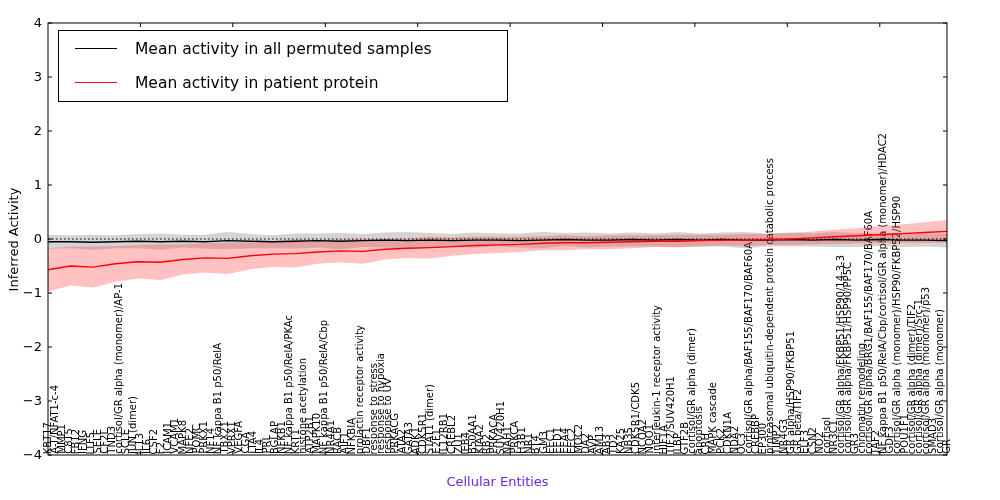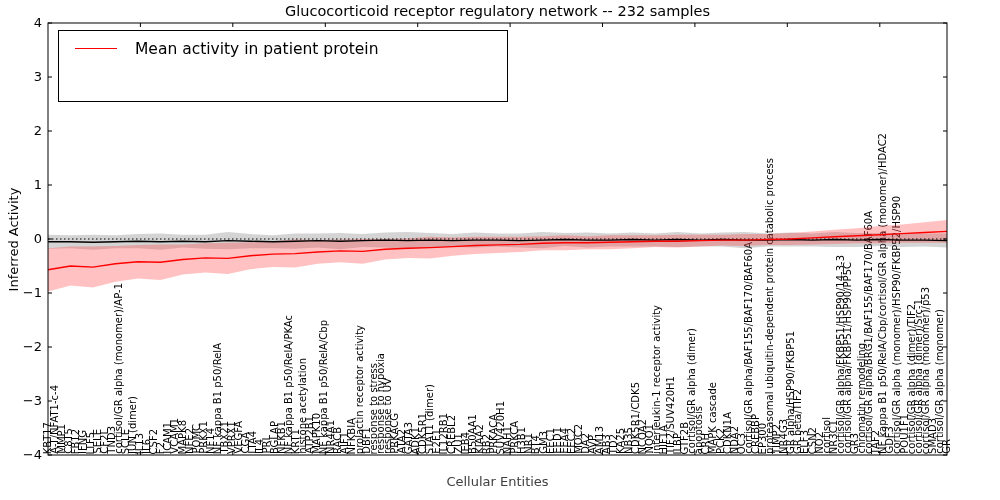--- a/index.html
+++ b/index.html
@@ -3,38 +3,37 @@
 <meta charset="utf-8">
 <style>
   html,body{margin:0;padding:0;background:#ffffff;}
   #fig{position:relative;width:1000px;height:500px;background:#ffffff;
        font-family:"DejaVu Sans","Liberation Sans",sans-serif;overflow:hidden;}
   #title{position:absolute;left:48px;top:3px;width:899px;text-align:center;
          font-size:14.5px;color:#000;}
   #ylabel{position:absolute;left:-52px;top:232px;width:130px;text-align:center;
           font-size:13px;color:#000;transform:rotate(-90deg);}
   #xlabel{position:absolute;left:48px;top:474px;width:899px;text-align:center;
-          font-size:13px;color:#404040;}
+          font-size:13px;color:#6d28d9;}
   .ytick{position:absolute;width:38px;text-align:right;font-size:13px;color:#000;line-height:14px;}
   #labels-layer{position:absolute;left:0;top:0;width:1000px;height:500px;z-index:1;}
   .xlabel{position:absolute;bottom:46px;writing-mode:vertical-rl;transform:rotate(180deg);
           font-size:10px;line-height:10px;white-space:nowrap;color:#000;}
   #plot-svg{position:absolute;left:0;top:0;z-index:2;}
   #legend{position:absolute;left:58px;top:30px;width:448px;height:70px;background:#fff;
           border:1px solid #000;z-index:3;}
   .legend-row{display:flex;align-items:center;height:33px;margin-top:1px;}
   .legend-swatch{display:inline-block;width:42px;height:0;border-top:1.6px solid #000;
                  margin-left:16px;margin-right:18px;}
   .legend-label{font-size:15.5px;color:#000;}
 </style>
 </head>
 <body>
 
 <div id="fig">
-  <div id="title">Glucocorticoid receptor regulatory network -- 232 samples</div>
   <div id="ylabel">Inferred Activity</div>
   <div id="xlabel">Cellular Entities</div>
 
   <div id="labels-layer">
       <div class="xlabel" style="left: 43px;">KBT17</div>
       <div class="xlabel" style="left: 50.1px;">A-T/NFAT1-c-4</div>
       <div class="xlabel" style="left: 57.2px;">MMP1</div>
       <div class="xlabel" style="left: 64.2px;">C8T5</div>
       <div class="xlabel" style="left: 71.3px;">FB12</div>
       <div class="xlabel" style="left: 78.4px;">IFNG</div>
@@ -202,20 +201,24 @@
       <line x1="48" y1="347" x2="52" y2="347" stroke="#000" stroke-width="1"></line>
       <line x1="947" y1="347" x2="943" y2="347" stroke="#000" stroke-width="1"></line>
       <line x1="48" y1="401" x2="52" y2="401" stroke="#000" stroke-width="1"></line>
       <line x1="947" y1="401" x2="943" y2="401" stroke="#000" stroke-width="1"></line>
       <line x1="48" y1="455" x2="52" y2="455" stroke="#000" stroke-width="1"></line>
       <line x1="947" y1="455" x2="943" y2="455" stroke="#000" stroke-width="1"></line>
     </svg>
 
   <div id="legend">
     <div class="legend-row">
+      <span class="legend-swatch" style="border-top-color: rgb(0, 0, 0);"></span>
+      <span class="legend-label">Mean activity in all permuted samples</span>
+    </div>
+    <div class="legend-row">
       <span class="legend-swatch" style="border-top-color: rgb(255, 0, 0);"></span>
       <span class="legend-label">Mean activity in patient protein</span>
     </div>
   </div>
 <div class="ytick" style="left: 4px; top: 16px;">4</div>
     <div class="ytick" style="left: 4px; top: 70px;">3</div>
     <div class="ytick" style="left: 4px; top: 124px;">2</div>
     <div class="ytick" style="left: 4px; top: 178px;">1</div>
     <div class="ytick" style="left: 4px; top: 232px;">0</div>
     <div class="ytick" style="left: 4px; top: 286px;">−1</div>

